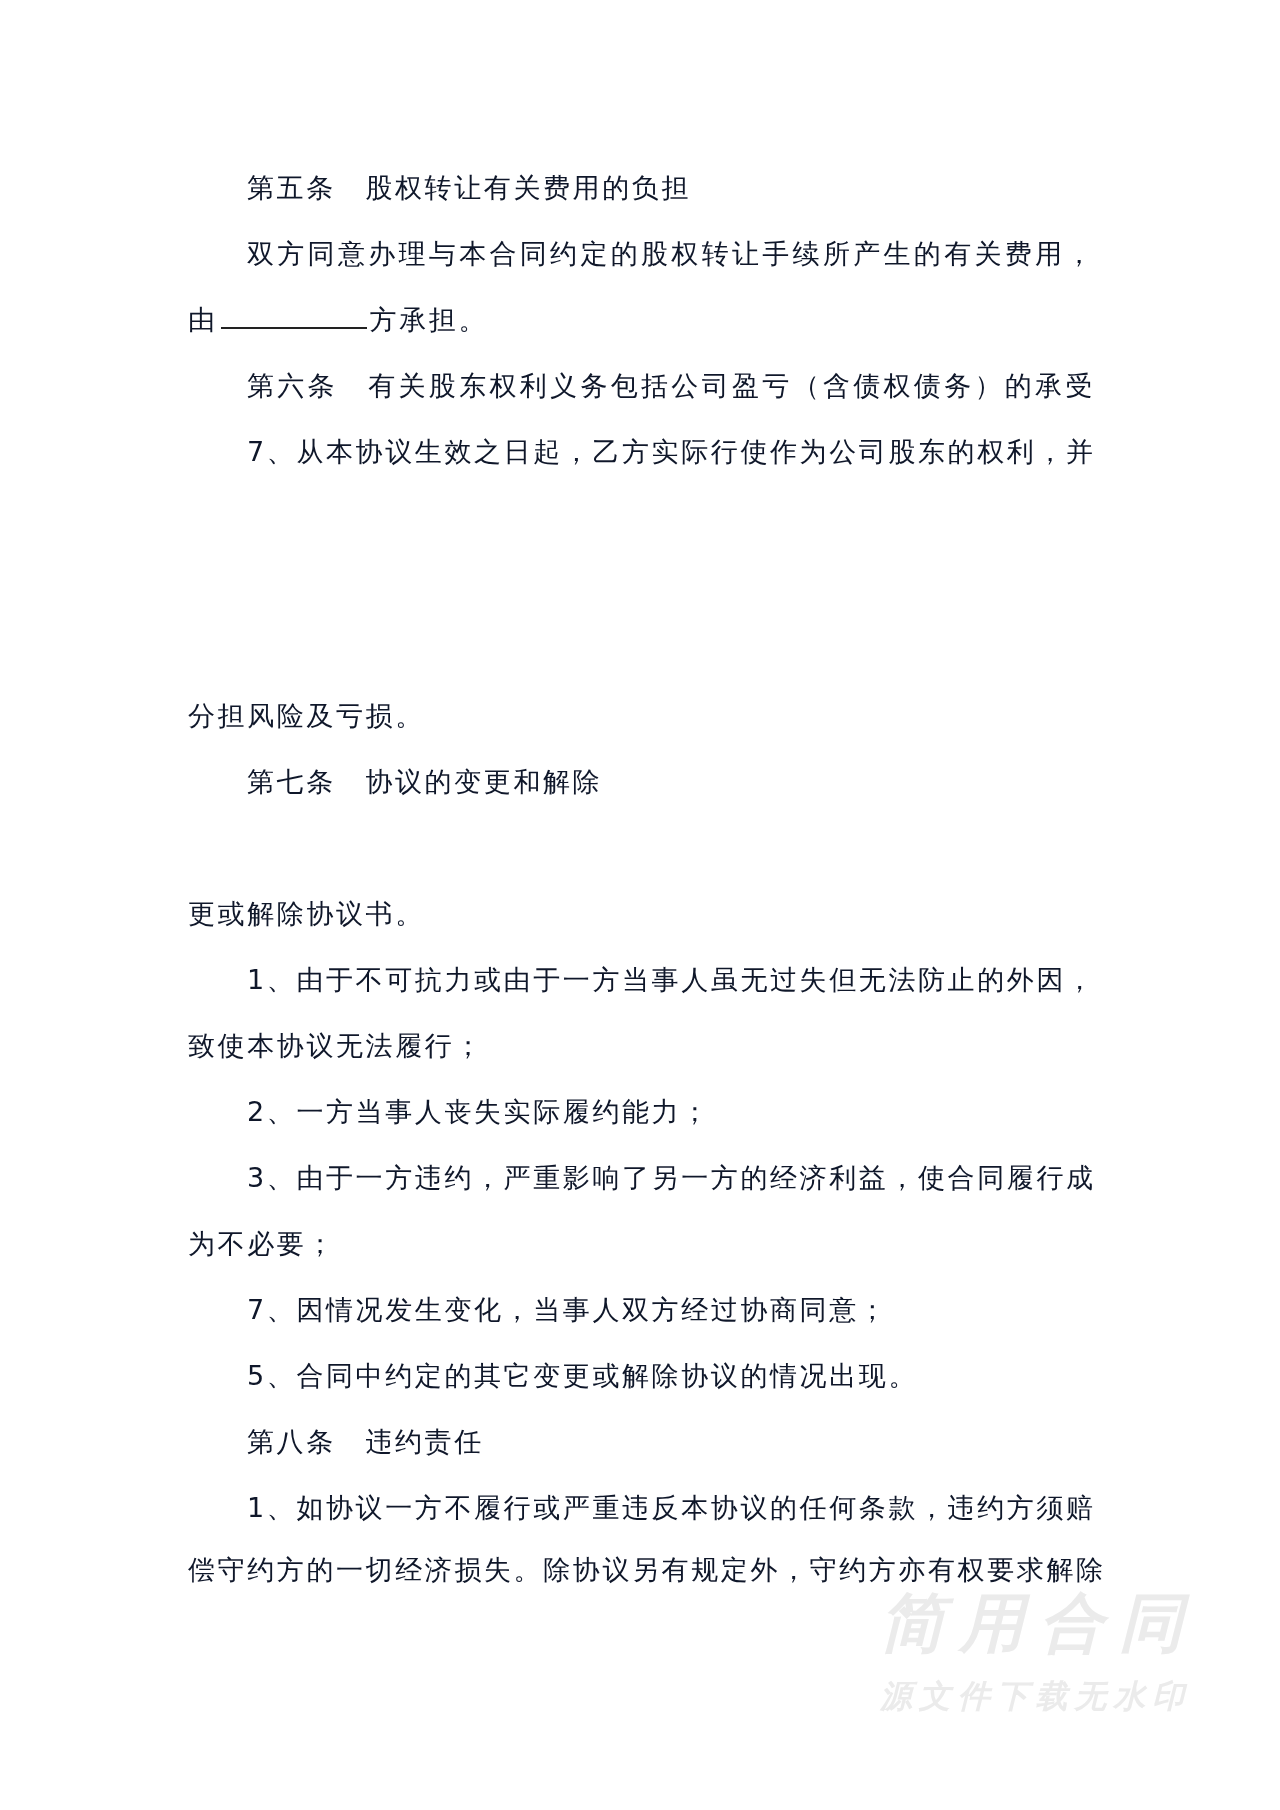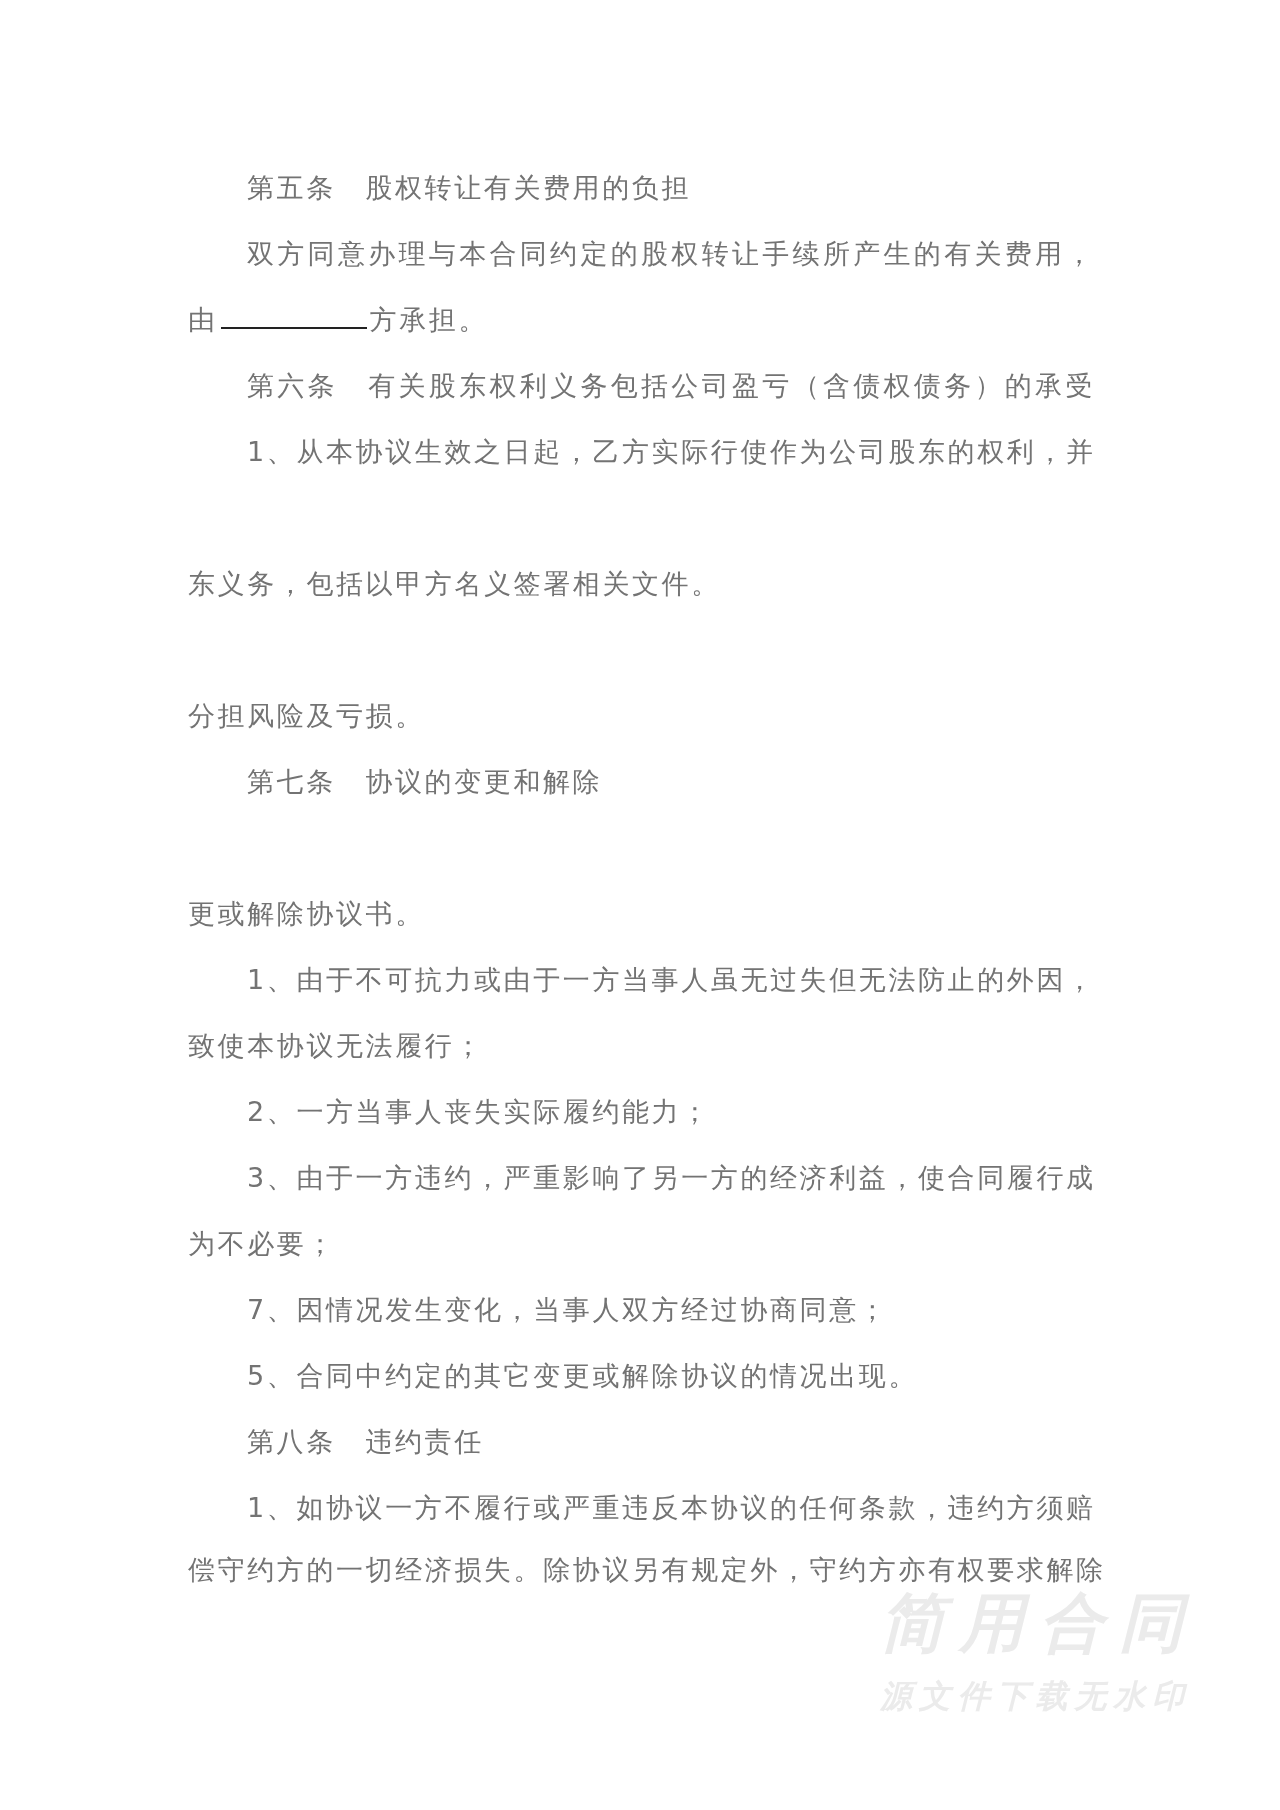--- a/index.html
+++ b/index.html
@@ -9,21 +9,21 @@
     background: #ffffff;
   }
   .line {
     position: absolute;
     left: 188px;
     width: 907px;
     height: 40px;
     line-height: 40px;
     font-family: "DejaVu Sans", "Liberation Sans", sans-serif;
     font-size: 27px;
-    color: #737373;
+    color: #0f172a;
     white-space: nowrap;
     letter-spacing: 2.6px;
   }
   .line.indent { left: 247px; width: 848px; }
   .line.full { text-align: justify; text-align-last: justify; }
   .blank {
     display: inline-block;
     width: 146px;
     border-bottom: 2px solid #222;
     height: 26px;
@@ -51,22 +51,21 @@
 
 <div class="page">
 
   <div class="line indent" style="top:168px">第五条　股权转让有关费用的负担</div>
   <div class="line indent full" style="top:234px">双方同意办理与本合同约定的股权转让手续所产生的有关费用，</div>
   <div class="line" style="top:300px">
     <span>由</span><span class="blank"></span><span>方承担。</span>
   </div>
 
   <div class="line indent full" style="top:366px">第六条　有关股东权利义务包括公司盈亏（含债权债务）的承受</div>
-  <div class="line indent full" style="top:432px">1、从本协议生效之日起，乙方实际行使作为公司股东的权利，并</div>
-  <div class="line" style="top:564px">东义务，包括以甲方名义签署相关文件。</div>
+  <div class="line indent full" style="top:432px">7、从本协议生效之日起，乙方实际行使作为公司股东的权利，并</div>
   <div class="line" style="top:696px">分担风险及亏损。</div>
 
   <div class="line indent" style="top:762px">第七条　协议的变更和解除</div>
   <div class="line" style="top:894px">更或解除协议书。</div>
   <div class="line indent full" style="top:960px">1、由于不可抗力或由于一方当事人虽无过失但无法防止的外因，</div>
   <div class="line" style="top:1026px">致使本协议无法履行；</div>
   <div class="line indent" style="top:1092px">2、一方当事人丧失实际履约能力；</div>
   <div class="line indent full" style="top:1158px">3、由于一方违约，严重影响了另一方的经济利益，使合同履行成</div>
   <div class="line" style="top:1224px">为不必要；</div>
   <div class="line indent" style="top:1290px">7、因情况发生变化，当事人双方经过协商同意；</div>

